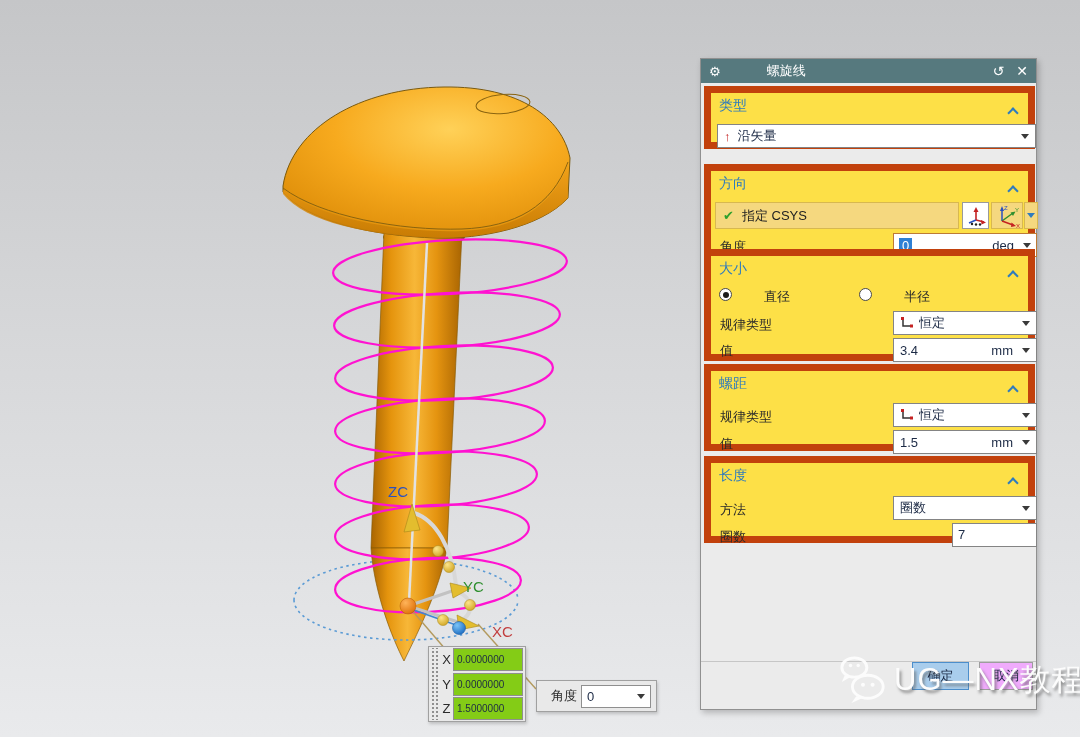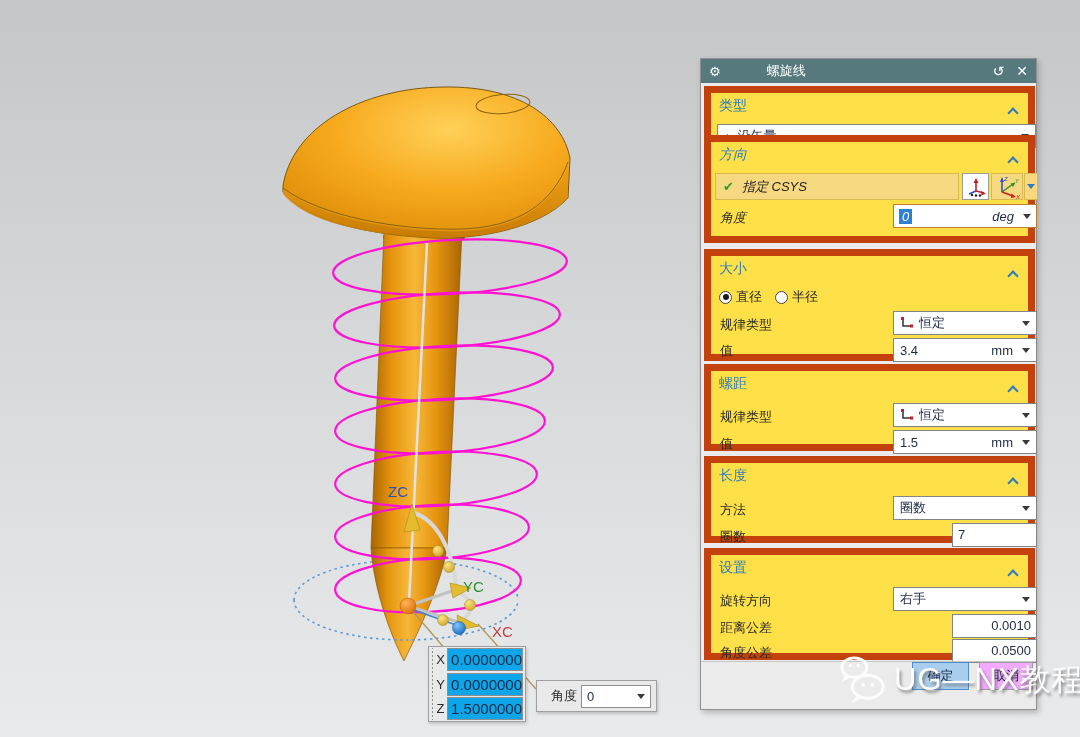--- a/index.html
+++ b/index.html
@@ -15,21 +15,21 @@
   
   .float-box { position:absolute; z-index:2; background:#e9e9e9; border:1px solid #a0a0a0;
     box-shadow:1px 2px 3px rgba(0,0,0,.18); display:flex; }
   .grip { width:9px; margin:1px;
     background-image:radial-gradient(circle,#8f8f8f 1px,transparent 1.3px);
     background-size:4px 4px; background-position:1px 2px; }
   #coord-box { left:428px; top:646px; width:98px; height:76px; }
   .coord-rows { flex:1; display:flex; flex-direction:column; justify-content:space-between; padding:1px 2px 1px 0; }
   .coord-row { display:flex; align-items:center; height:23px; }
   .coord-label { width:13px; text-align:center; font-size:13px; color:#2a2a2a; }
-  .coord-input { flex:1; height:23px; background:#0ea5e9; border:1px solid #8f8f8f; font-size:15px;
+  .coord-input { flex:1; height:23px; background:#84cc16; border:1px solid #8f8f8f; font-size:10px;
     color:#1c2a45; line-height:21px; padding-left:3px; overflow:hidden; white-space:nowrap; }
   #angle-box { left:536px; top:680px; width:121px; height:32px; align-items:center; }
   #angle-box .lbl { font-size:13px; color:#2a2a2a; margin:0 4px 0 3px; }
   #angle-box .combo { width:70px; height:23px; background:#fff; border:1px solid #8f8f8f;
     display:flex; align-items:center; font-size:13px; color:#1c2a45; padding:0 5px; }
 
   
   .caret { width:0; height:0; border-left:4px solid transparent; border-right:4px solid transparent;
     border-top:5px solid #3a3a3a; display:inline-block; }
   .caret.blue { border-top-color:#2f7bbd; }
@@ -64,21 +64,21 @@
   .csys-field .check { color:#2ca02c; font-weight:bold; margin-right:8px; font-size:13px; }
   .icon-btn { position:absolute; height:27px; display:flex; align-items:center; justify-content:center; }
   .icon-btn.white { background:#fff; border:1px solid #9a9a9a; }
   .icon-btn.yellow { background:#f5d87f; border:1px solid #d8b850; }
   
   .angle-field { position:absolute; height:24px; background:#fff; border:1px solid #bd7b35;
     display:flex; align-items:center; padding:0 5px; font-size:13px; color:#1c2a45; }
   .sel { background:#2e80d4; color:#fff; padding:0 3px; }
   .angle-field .unit { margin-left:auto; margin-right:9px; }
   
-  .radio-row { position:absolute; display:flex; align-items:center; font-size:13px; color:#2a2a2a; }
+  .radio-row { position:absolute; display:flex; font-size:13px; color:#2a2a2a;gap:28px; }
   .radio { width:13px; height:13px; border:1px solid #4a4a4a; border-radius:50%; background:#fff;
     display:inline-flex; align-items:center; justify-content:center; margin-right:4px; }
   .radio .dot { width:6px; height:6px; border-radius:50%; background:#1a1a1a; }
   
   #footer { position:absolute; left:0; right:0; bottom:0; height:48px; border-top:1px solid #c6c6c6; }
   .btn { position:absolute; top:0; height:28px; font-size:13px; color:#16233d;
     display:flex; align-items:center; justify-content:center; }
   #btn-ok { left:211px; width:57px; background:#a9cdec; border:1px solid #4c8ecb; }
   #btn-cancel { left:278px; width:54px; background:#f0abfc; border:1px solid #9d9d9d; }
 
@@ -211,21 +211,21 @@
   <div class="card" style="top:27px;height:63px;">
     <span class="sec-h">类型</span>
     <span class="sec-chev"><span class="chev-up"></span></span>
     <div class="dd" style="left:6px;top:31px;width:319px;">
       <span class="arrow-red">↑</span>
       <span class="val">沿矢量</span>
       <span class="caret"></span>
     </div>
   </div>
 
-  <div class="card" style="top:76px;height:108px;font-style:italic;">
+  <div class="card" style="top:105px;height:94px;">
     <span class="sec-h">方向</span>
     <span class="sec-chev"><span class="chev-up"></span></span>
     <div class="csys-field" style="left:4px;top:31px;width:244px;">
       <span class="check">✔</span>
       <span>指定 CSYS</span>
     </div>
     <div class="icon-btn white" style="left:251px;top:31px;width:27px;">
       <svg width="20" height="20" viewBox="0 0 20 20">
         <line x1="10" y1="14" x2="10" y2="3" stroke="#c42222" stroke-width="1.6"></line>
         <polygon points="10,1 7.5,6 12.5,6" fill="#c42222"></polygon>
@@ -321,33 +321,20 @@
     <span class="sec-chev"><span class="chev-up"></span></span>
     <span class="row-label" style="top:38px;">方法</span>
     <div class="dd" style="left:182px;top:33px;width:144px;">
       <span class="val">圈数</span>
       <span class="caret"></span>
     </div>
     <span class="row-label" style="top:65px;">圈数</span>
     <div class="ibox" style="left:241px;top:60px;width:85px;">7</div>
   </div>
 
-  <div class="card" style="top:489px;height:112px;">
-    <span class="sec-h">设置</span>
-    <span class="sec-chev"><span class="chev-up"></span></span>
-    <span class="row-label" style="top:37px;">旋转方向</span>
-    <div class="dd" style="left:182px;top:32px;width:144px;">
-      <span class="val">右手</span>
-      <span class="caret"></span>
-    </div>
-    <span class="row-label" style="top:64px;">距离公差</span>
-    <div class="ibox right" style="left:241px;top:59px;width:85px;">0.0010</div>
-    <span class="row-label" style="top:89px;">角度公差</span>
-    <div class="ibox right" style="left:241px;top:84px;width:85px;">0.0500</div>
-  </div>
 
   <div id="footer">
     <div class="btn" id="btn-ok">确定</div>
     <div class="btn" id="btn-cancel">取消</div>
   </div>
 </div>
 
 <div id="watermark">
   <svg width="54" height="50" viewBox="0 0 56 52">
     <g fill="none" stroke="#fcfcfc" stroke-width="3">

